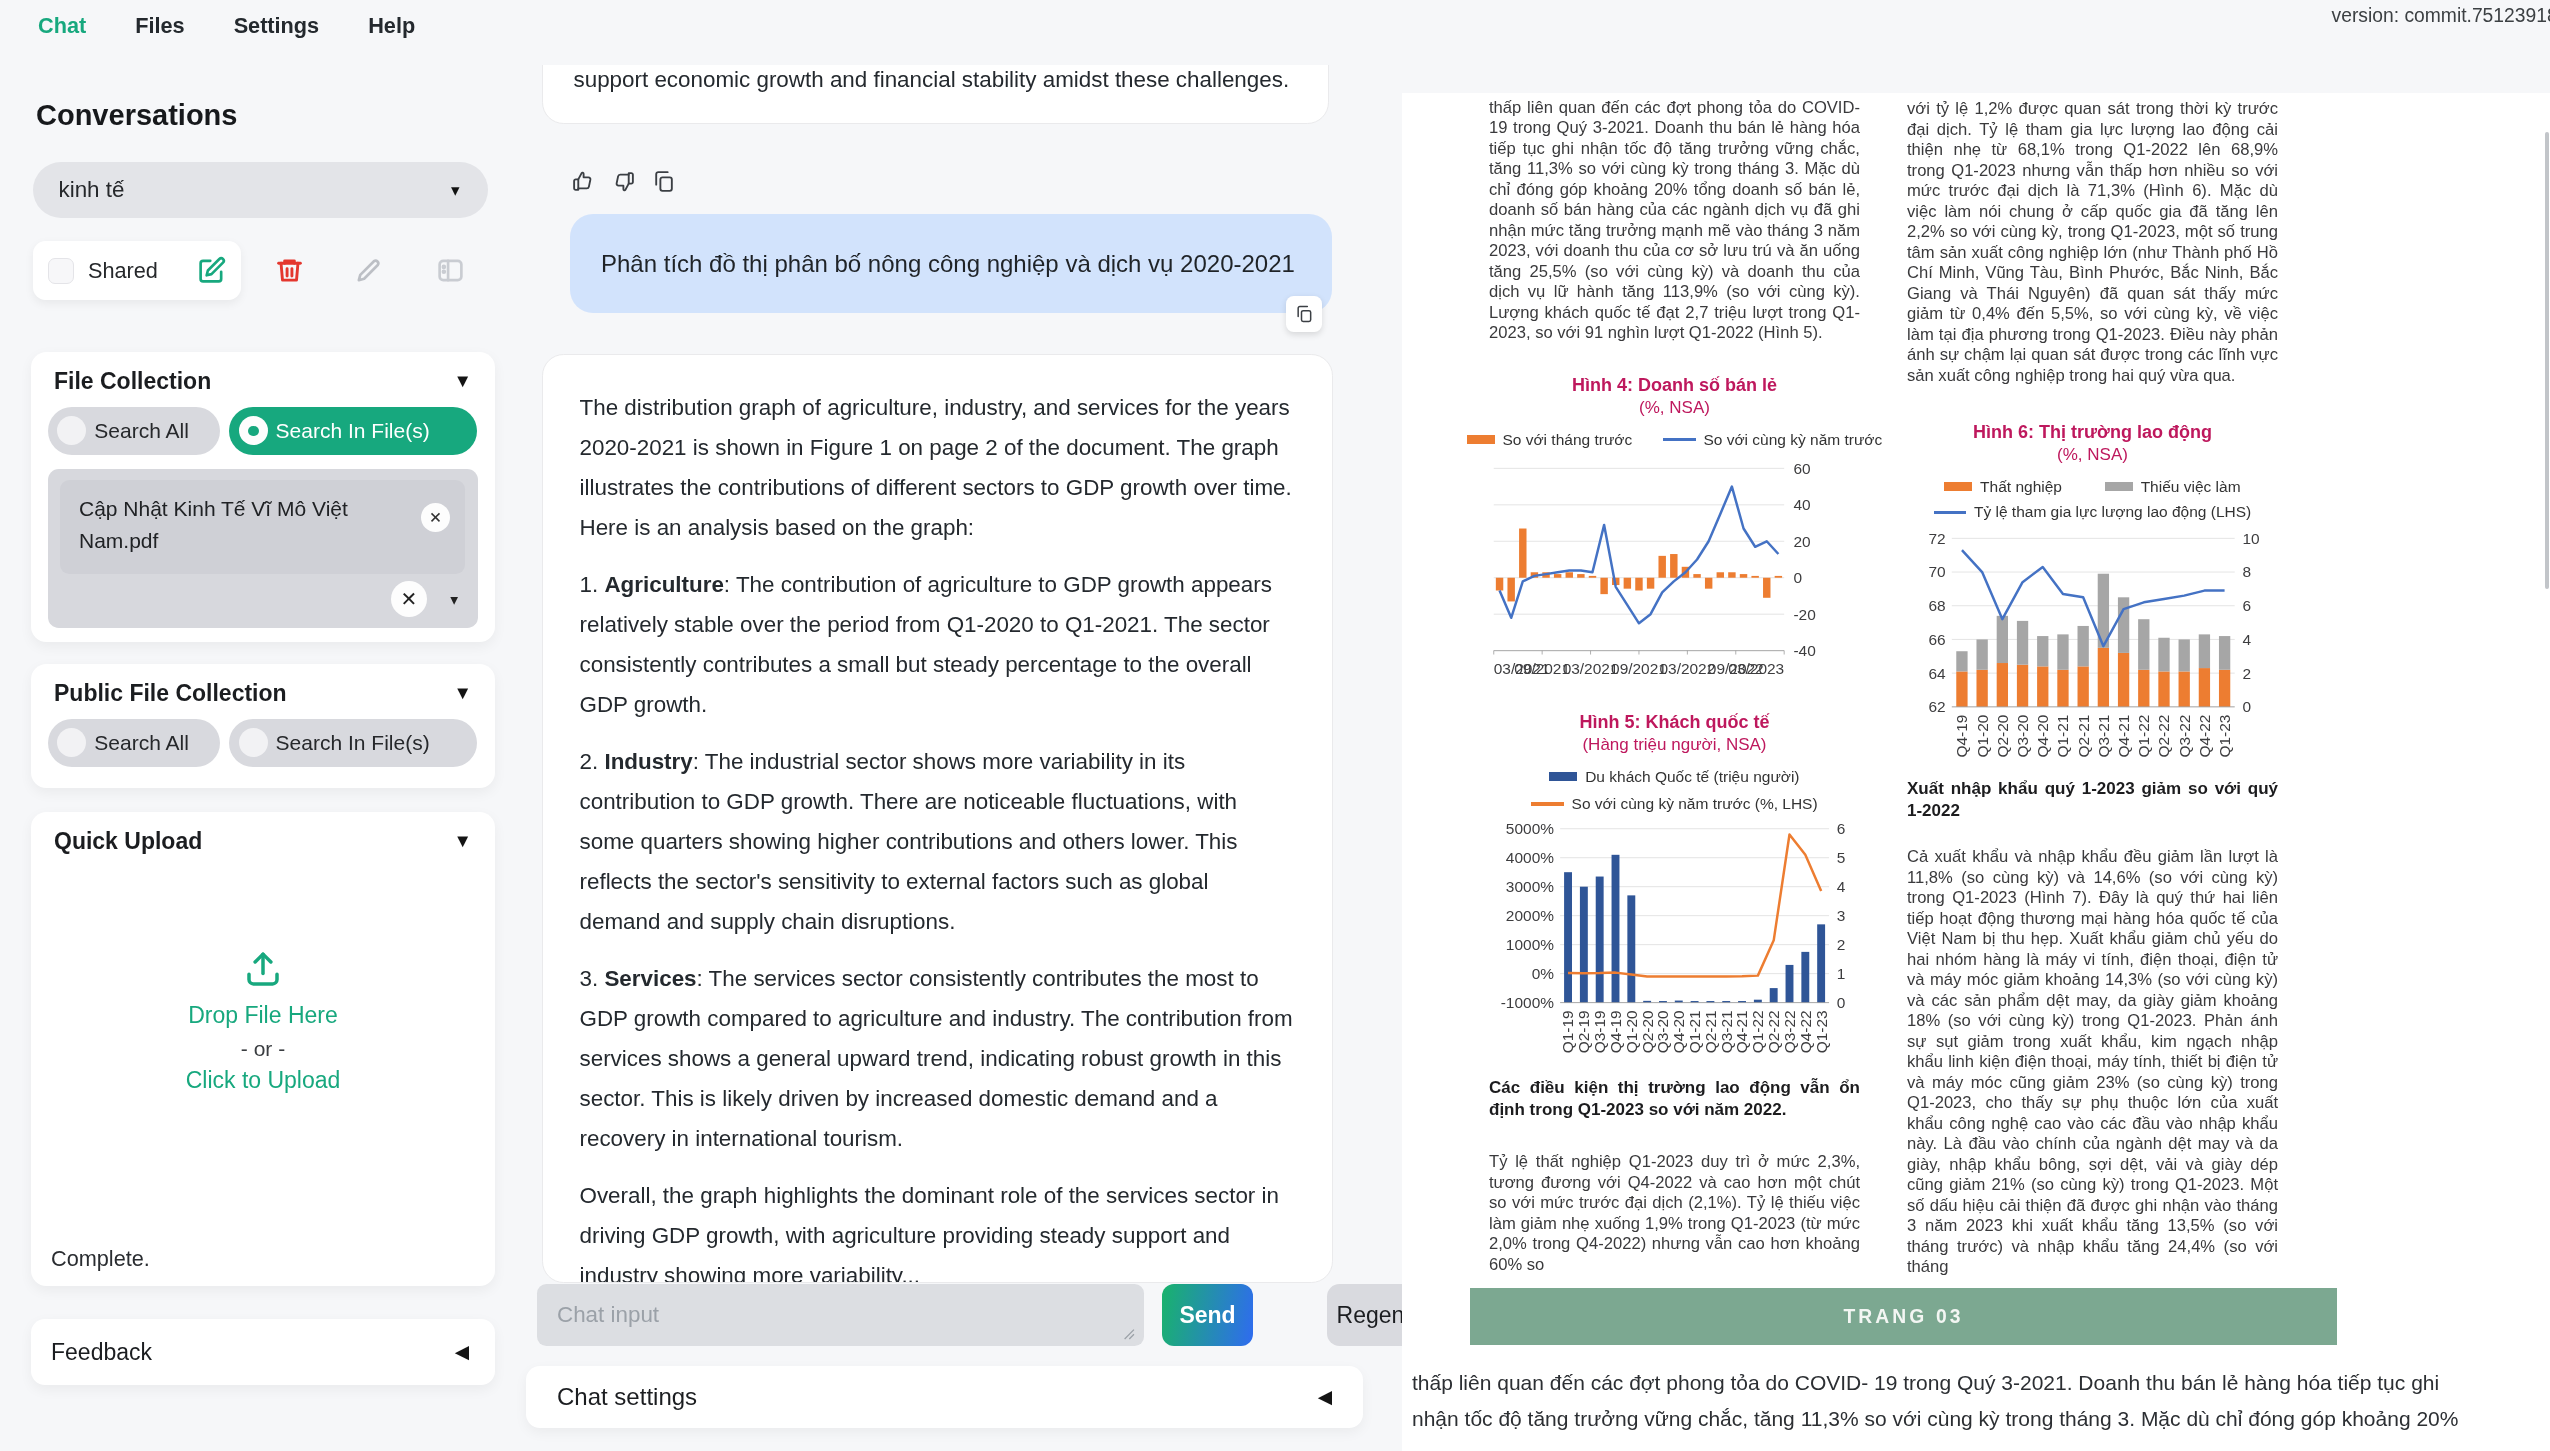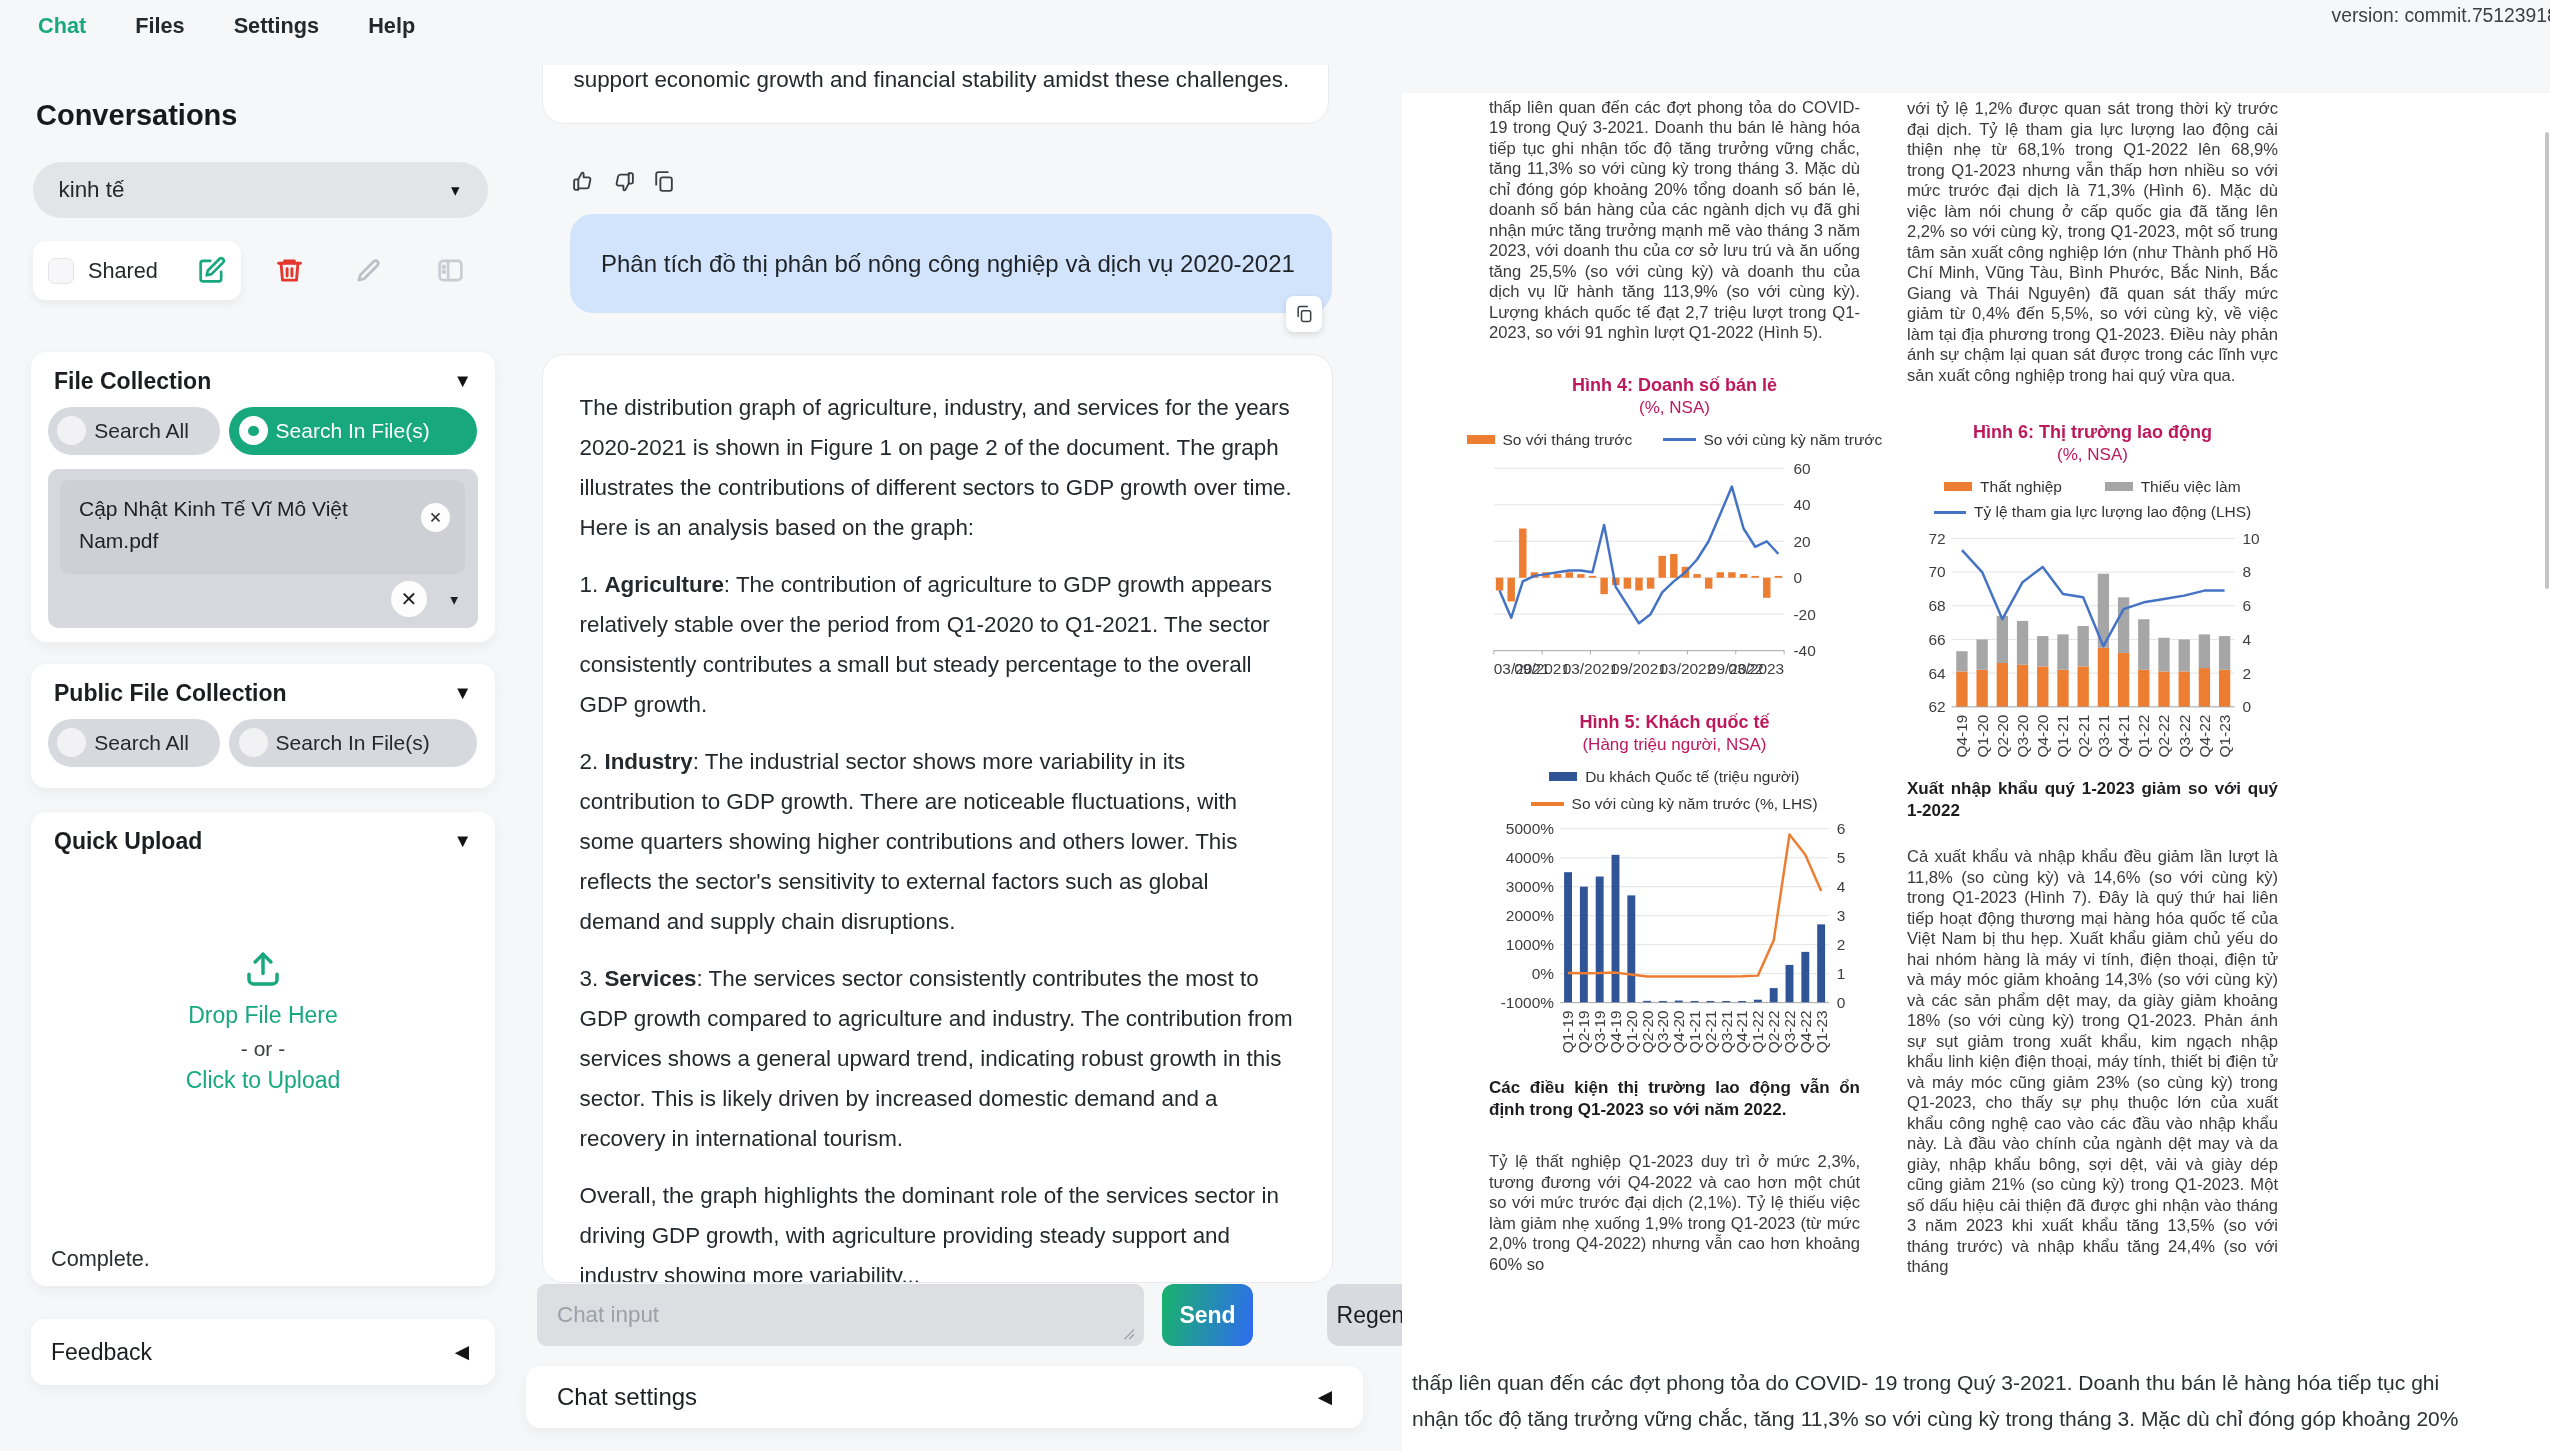--- a/index.html
+++ b/index.html
@@ -546,20 +546,23 @@
       </div>
 
       <div class="pblock" style="top:685px;">
         <p class="phead">Xuất nhập khẩu quý 1-2023 giảm so với quý 1-2022</p>
       </div>
       <div class="pblock" style="top:754px;">
         <p class="body">Cả xuất khẩu và nhập khẩu đều giảm lần lượt là 11,8% (so cùng kỳ) và 14,6% (so với cùng kỳ) trong Q1-2023 (Hình 7). Đây là quý thứ hai liên tiếp hoạt động thương mại hàng hóa quốc tế của Việt Nam bị thu hẹp. Xuất khẩu giảm chủ yếu do hai nhóm hàng là máy vi tính, điện thoại, điện tử và máy móc giảm khoảng 14,3% (so với cùng kỳ) và các sản phẩm dệt may, da giày giảm khoảng 18% (so với cùng kỳ) trong Q1-2023. Phản ánh sự sụt giảm trong xuất khẩu, kim ngạch nhập khẩu linh kiện điện thoại, máy tính, thiết bị điện tử và máy móc cũng giảm 23% (so cùng kỳ) trong Q1-2023, cho thấy sự phụ thuộc lớn của xuất khẩu công nghệ cao vào các đầu vào nhập khẩu này. Là đầu vào chính của ngành dệt may và da giày, nhập khẩu bông, sợi dệt, vải và giày dép cũng giảm 21% (so cùng kỳ) trong Q1-2023. Một số dấu hiệu cải thiện đã được ghi nhận vào tháng 3 năm 2023 khi xuất khẩu tăng 13,5% (so với tháng trước) và nhập khẩu tăng 24,4% (so với tháng</p>
       </div>
     </div>
 
+    <div class="trang-bar">
+      <span>TRANG 03</span>
+    </div>
 
     <div class="below" style="top:1278px;">thấp liên quan đến các đợt phong tỏa do COVID- 19 trong Quý 3-2021. Doanh thu bán lẻ hàng hóa tiếp tục ghi</div>
     <div class="below" style="top:1314px;">nhận tốc độ tăng trưởng vững chắc, tăng 11,3% so với cùng kỳ trong tháng 3. Mặc dù chỉ đóng góp khoảng 20%</div>
   </div>
 
   <div class="pdf-scrollbar"></div>
 </div>
 
 
 </body></html>

